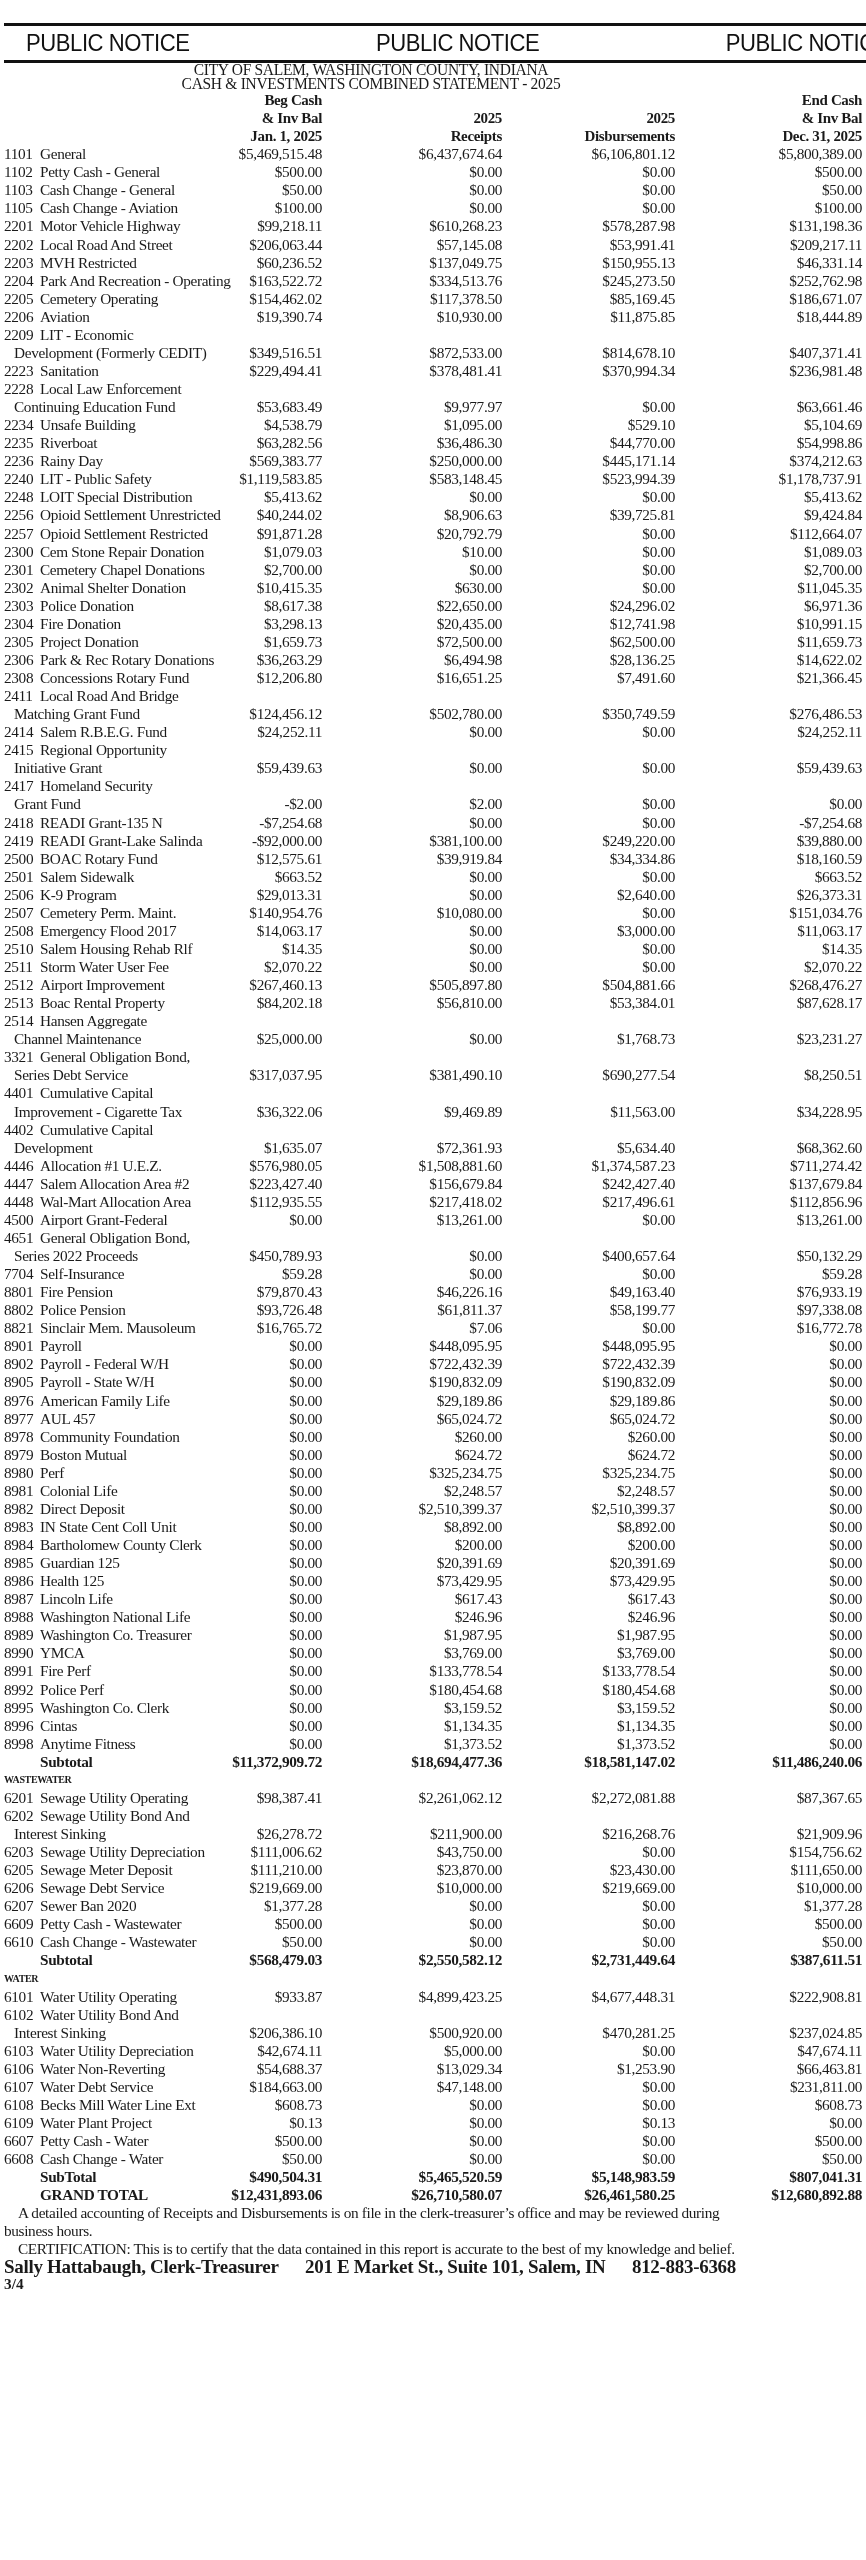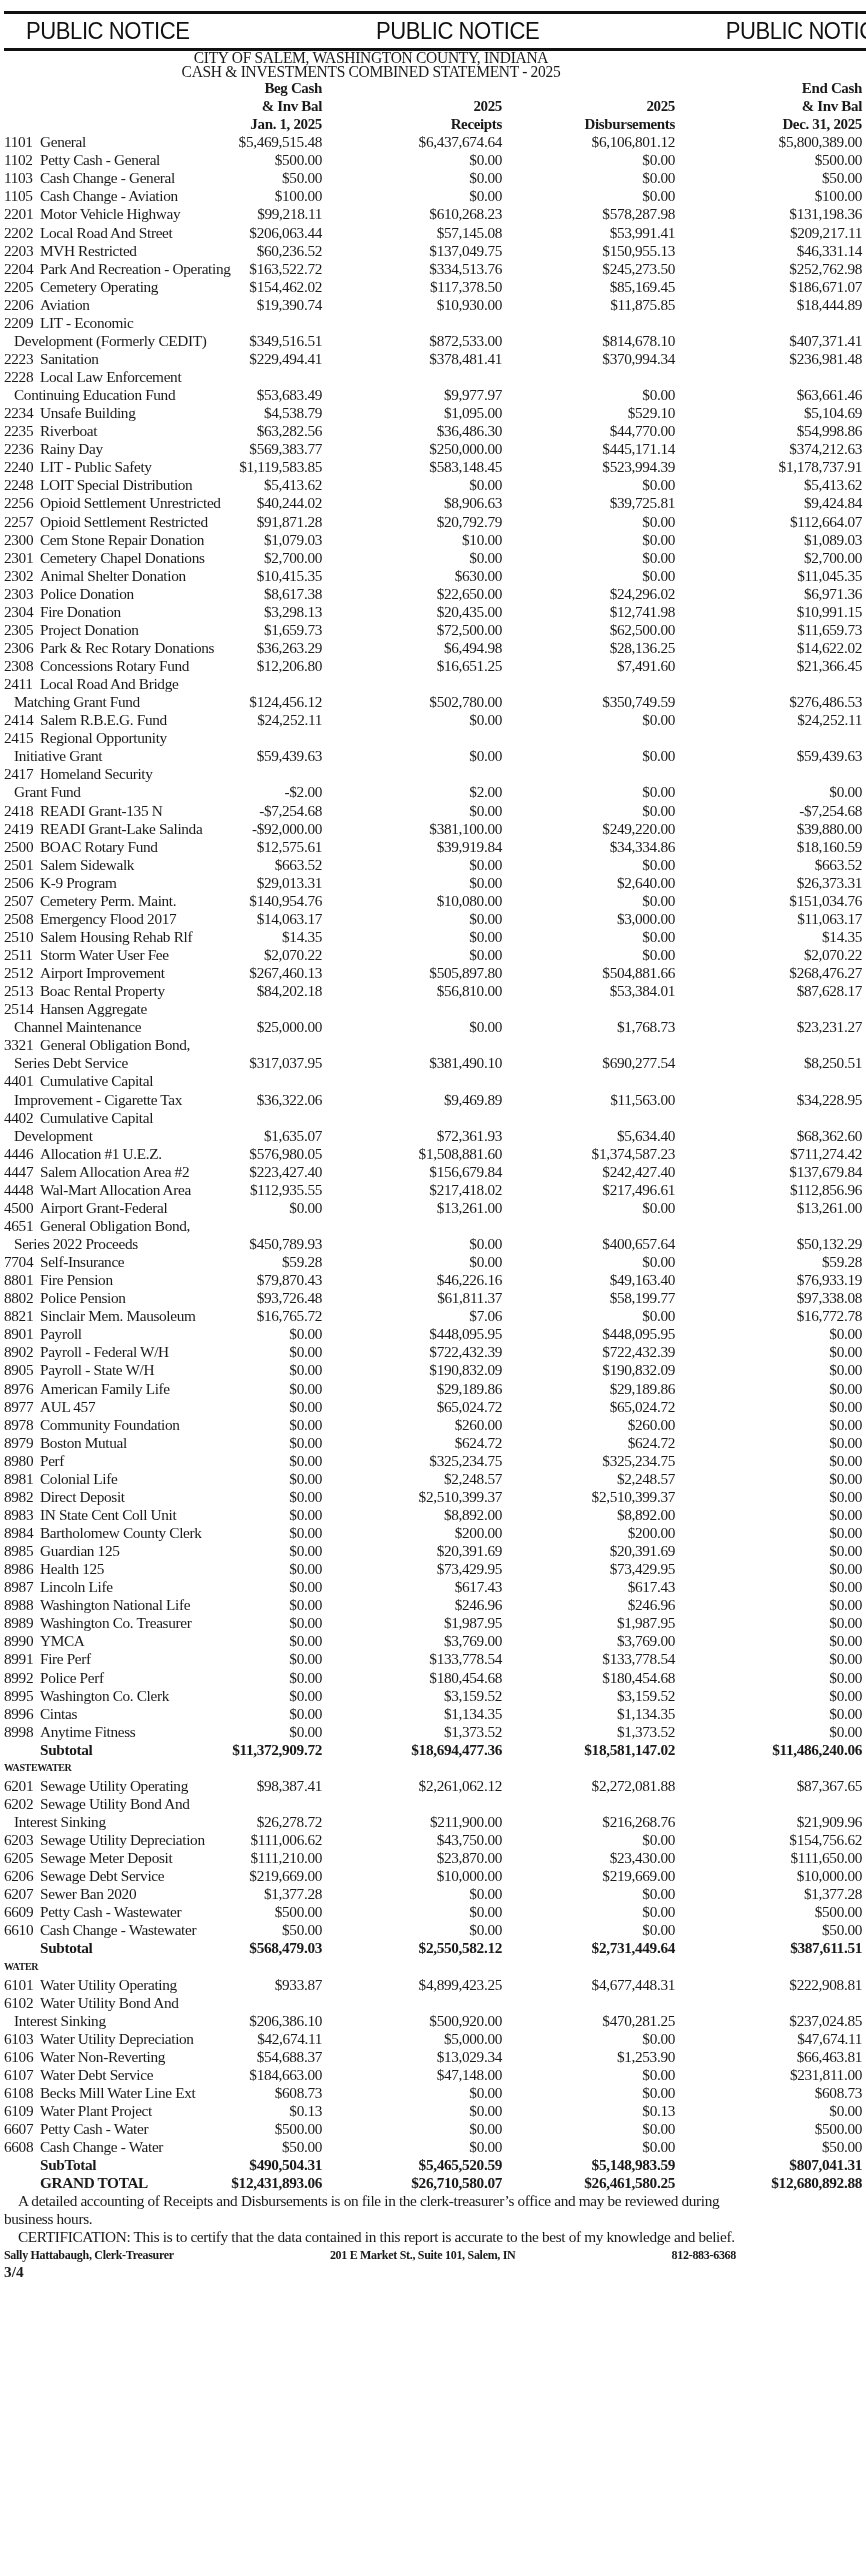--- a/index.html
+++ b/index.html
@@ -1,21 +1,21 @@
 <!DOCTYPE html>
 <html><head>
 <meta charset="utf-8">
 <style>
   html, body { margin: 0; padding: 0; background: #ffffff; }
   body {
     width: 866px; height: 2560px; overflow: hidden;
     font-family: "Liberation Serif", "DejaVu Serif", serif;
     color: #1a1a1a;
   }
-  .page { position: relative; width: 742px; padding: 4px 4px; box-sizing: border-box; }
+  .page { position: relative; width: 742px; padding: 16px 4px; box-sizing: border-box; }
   .banner {
     margin-top: 7px;
     border-top: 3px solid #111; border-bottom: 3px solid #111;
     height: 34px; display: flex; justify-content: space-between; align-items: center;
     padding: 0 20px 0 24px;
     font-family: "Liberation Sans", "DejaVu Sans", sans-serif;
     font-size: 24px; letter-spacing: -0.5px; color: #111;
     transform: scaleX(0.92); transform-origin: left center; width: 938px;
   }
   .titles { text-align: center; }
@@ -27,21 +27,21 @@
   table.stmt td, table.stmt th { padding: 0; height: 18.07px; line-height: 18.07px; white-space: nowrap; overflow: visible; }
   th { font-weight: bold; text-align: right; font-size: 15px; }
   td.num { text-align: right; }
   td.code { text-align: left; }
   td.name { text-align: left; padding-left: 2px; }
   .cont { padding-left: 10px !important; }
   tr.total td { font-weight: bold; }
   tr.section td { font-weight: bold; font-size: 10px; }
   .notes { font-size: 15.3px; line-height: 18px; letter-spacing: -0.35px; margin-top: 0; }
   .notes p { margin: 0; text-indent: 14px; font-family: Liberation Serif, serif; }
-  .sig { display: flex; justify-content: space-between; font-weight: bold; font-size: 12px; line-height: 18px; letter-spacing: -0.3px; padding-right: 2px; }
+  .sig { display: flex; justify-content: space-between; font-weight: bold; font-size: 19px; line-height: 18px; letter-spacing: -0.3px; padding-right: 2px; }
   .page-num { font-weight: bold; font-size: 15.3px; line-height: 16px; }
 </style>
 </head>
 <body>
 
 <div class="page">
   <div class="banner">
     <span>PUBLIC NOTICE</span>
     <span>PUBLIC NOTICE</span>
     <span>PUBLIC NOTICE</span>

